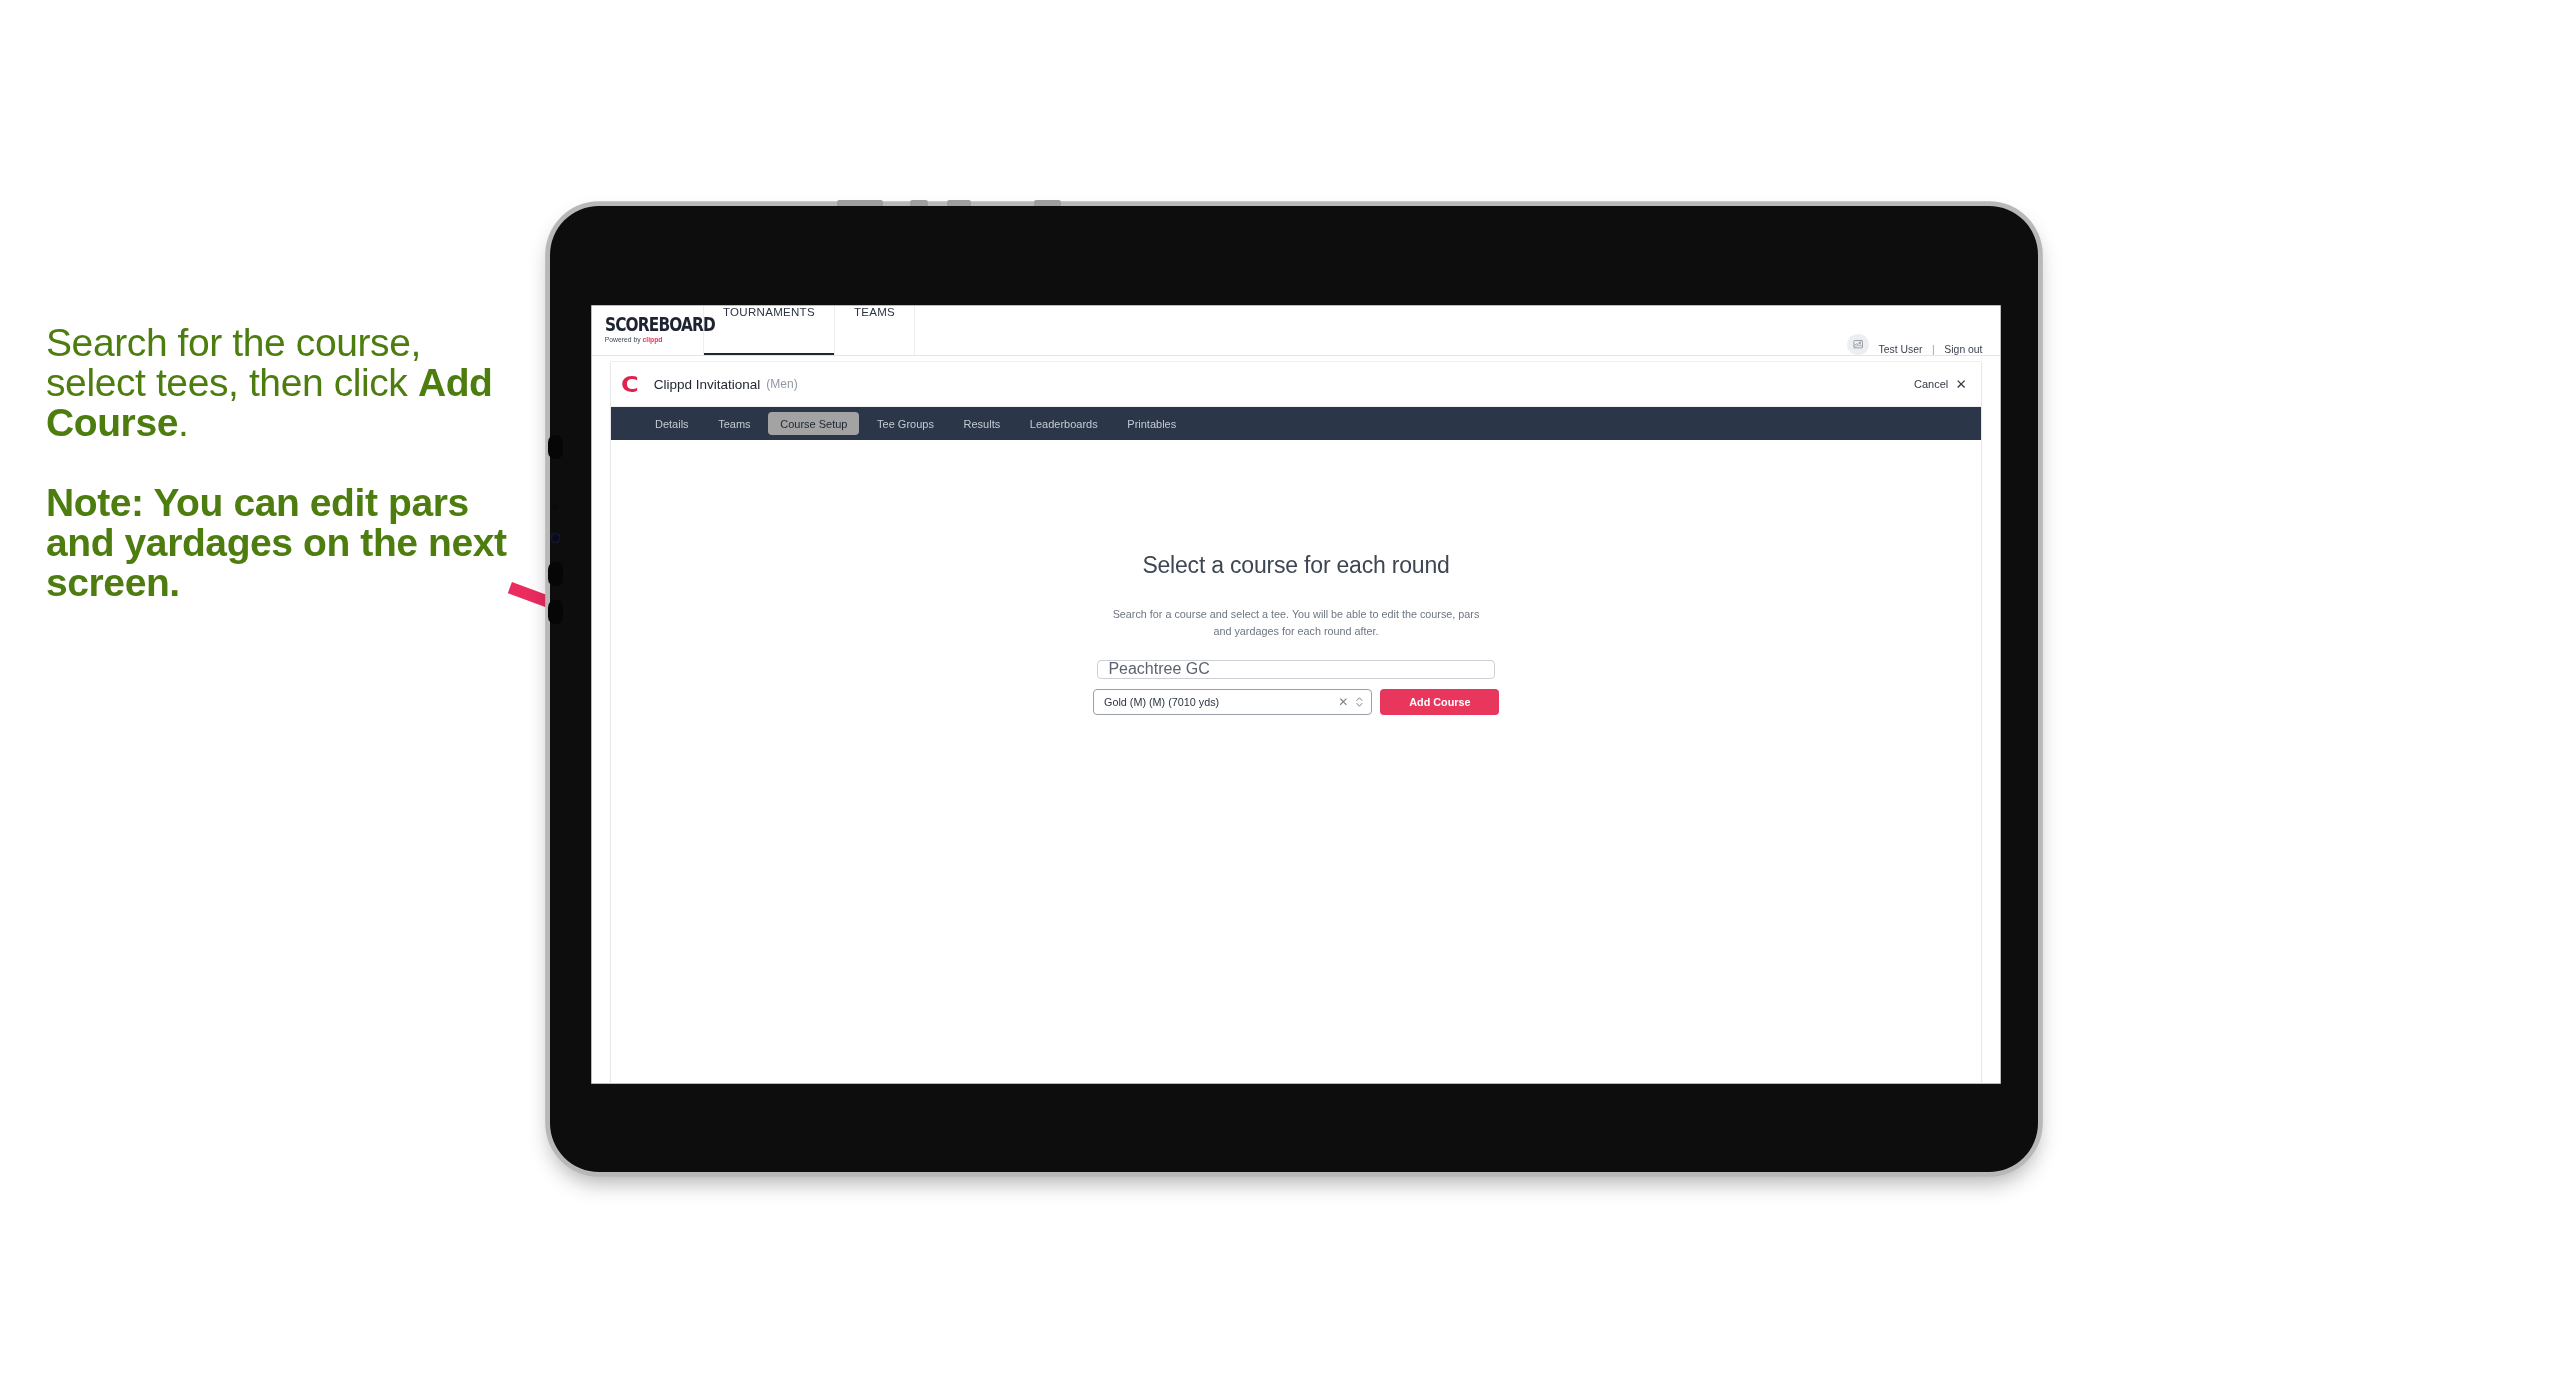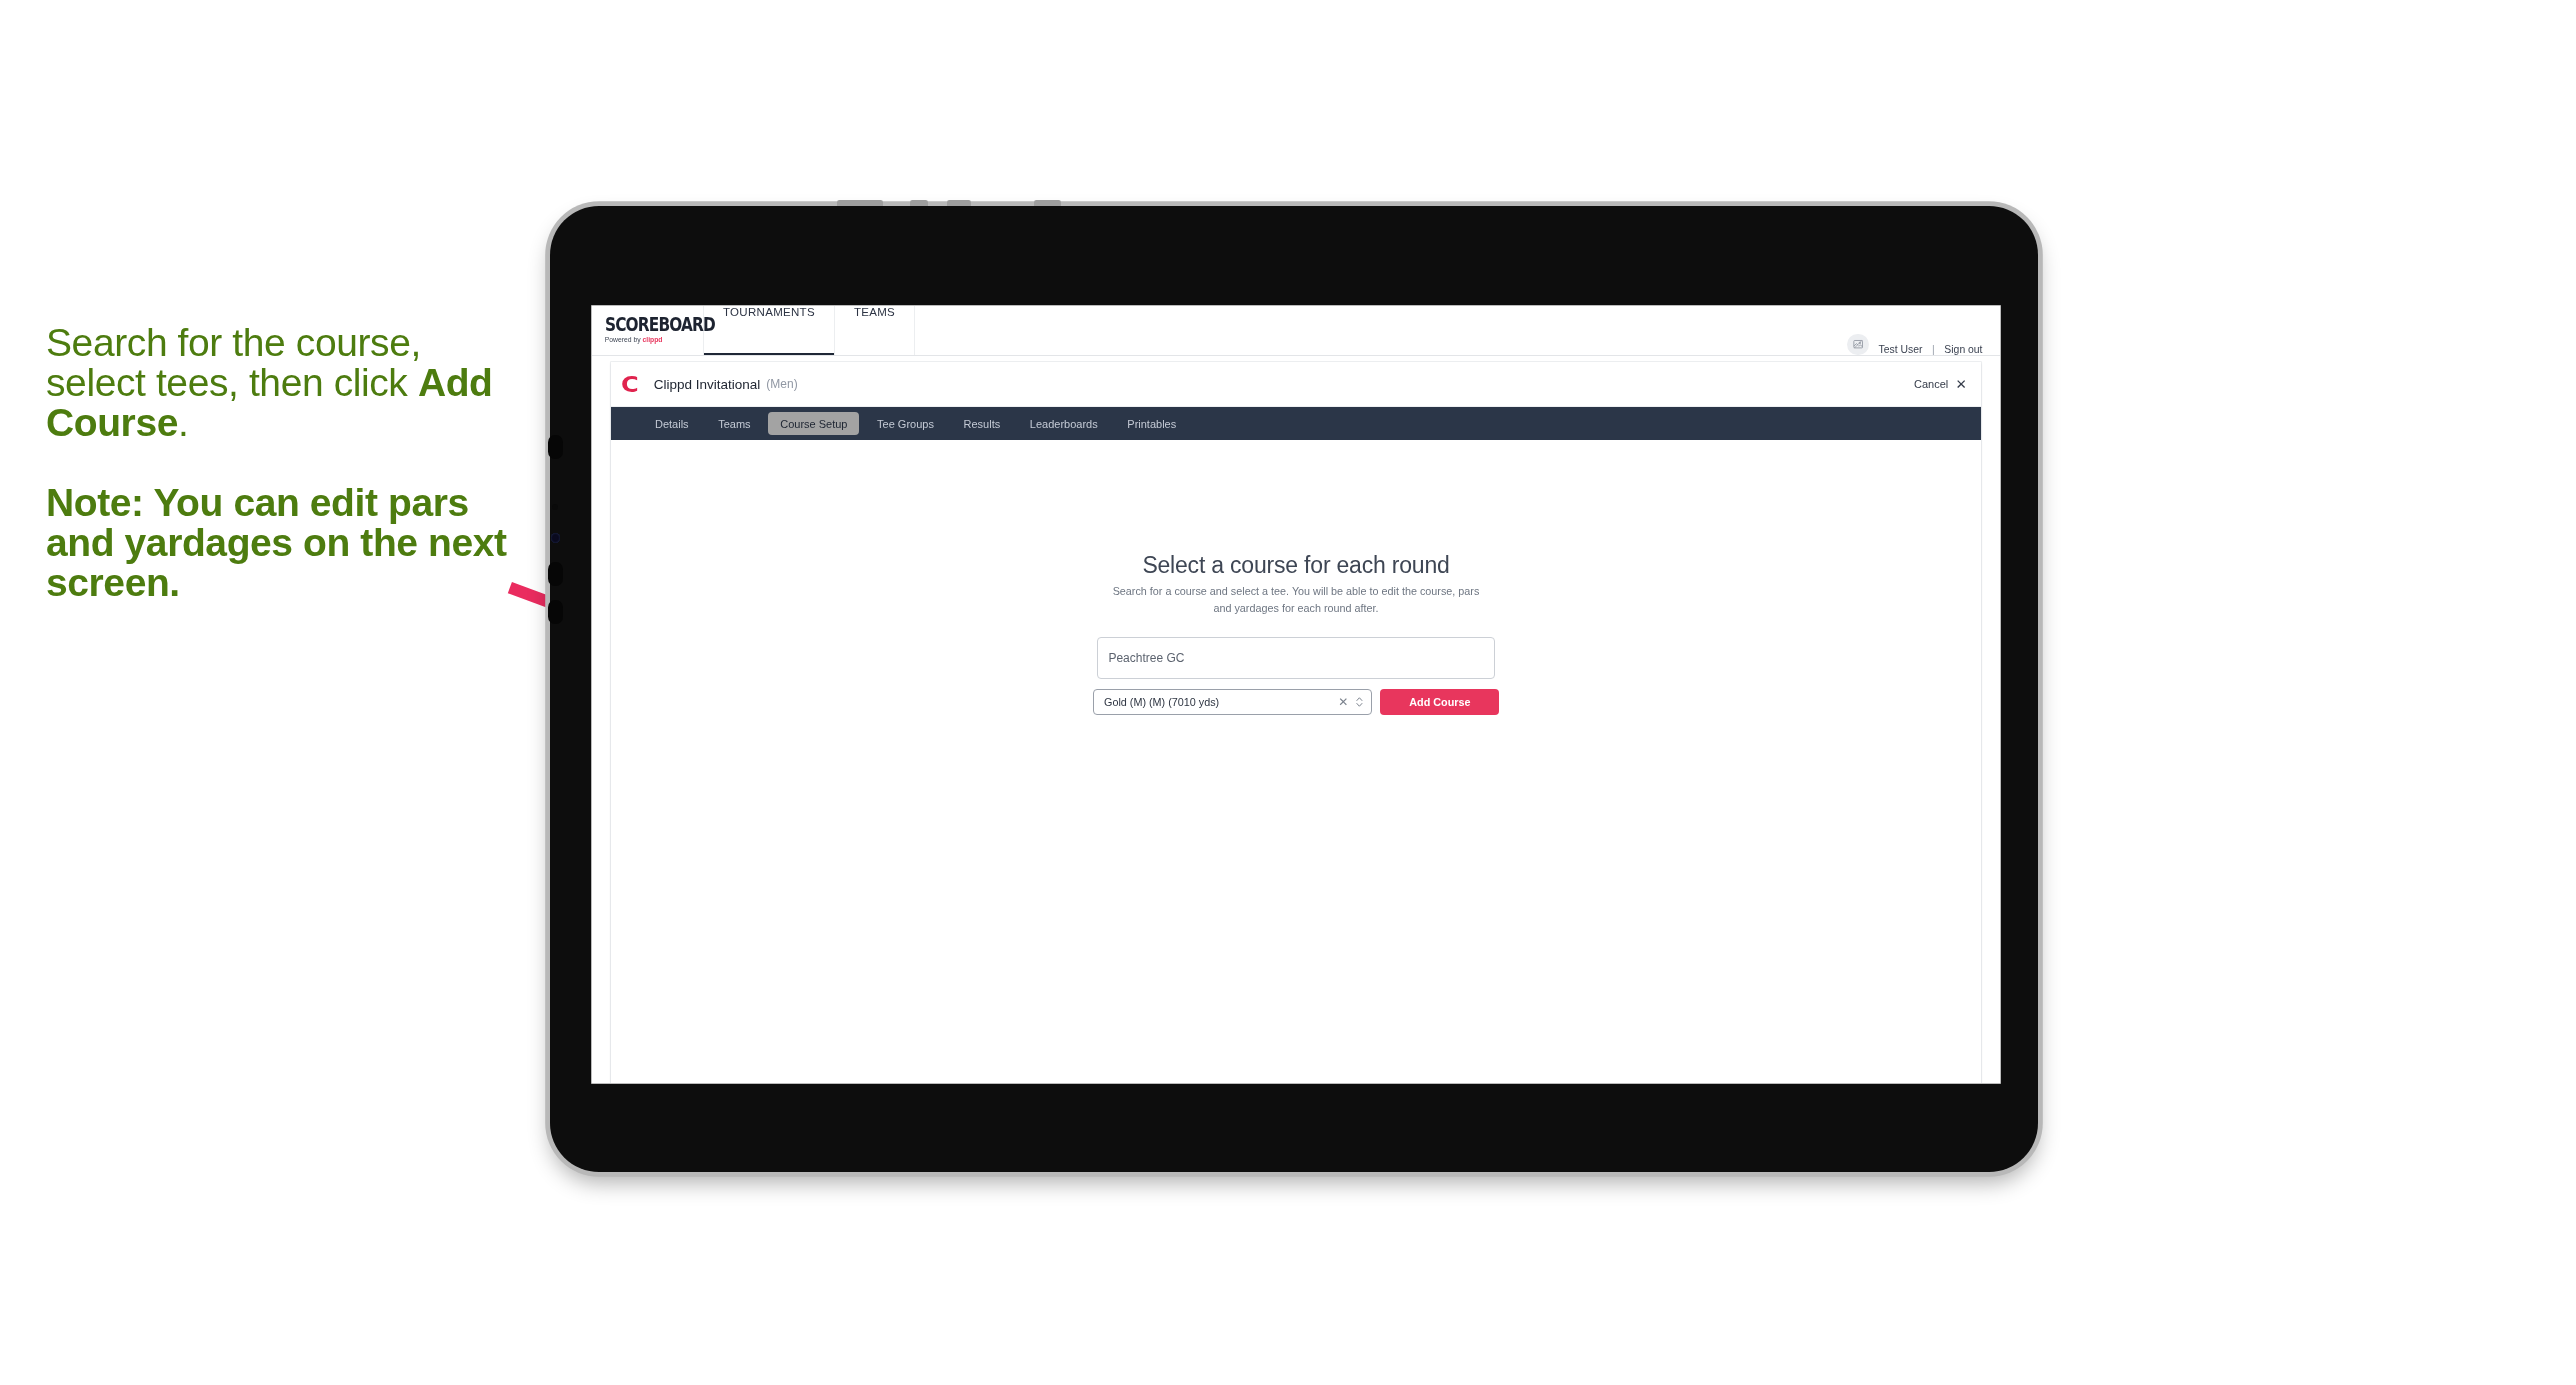--- a/index.html
+++ b/index.html
@@ -195,34 +195,34 @@
     padding-top:112px;
   }
   #center-col { width:446px; text-align:center; }
   #select-title {
     font-size:23px;
     font-weight:400;
     color:#3e4654;
     letter-spacing:-0.2px;
   }
   #select-sub {
-    margin-top:4px;
+    margin-top:27px;
     font-size:10.8px;
     line-height:1.55;
     color:#6e7682;
     padding:0 35px;
   }
   #search-row { margin-top:20px; display:flex; justify-content:center; }
   #search-input {
-    width:398px; height:42px;
+    width:398px; height:19px;
     border:0.8px solid #ccd0d6;
     border-radius:4px;
     background:#fff;
     font-family:"Liberation Sans", sans-serif;
-    font-size:12px;
+    font-size:16px;
     color:#5b6personal;
     color:#5c636f;
     padding:0 10.4px;
     outline:none;
   }
   #search-input::placeholder { color:#9aa1ad; }
   #tee-row {
     margin-top:10.4px;
     display:flex; justify-content:center; align-items:center; gap:8.8px;
   }

